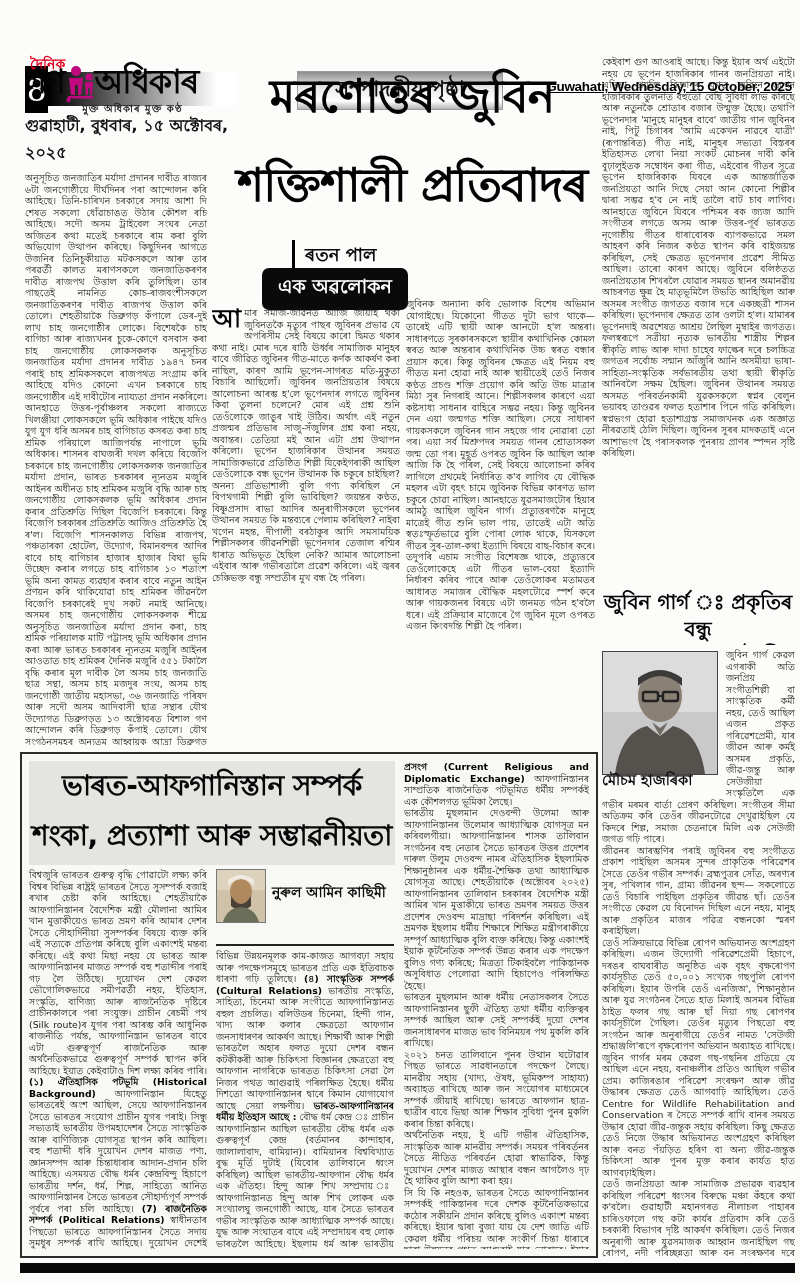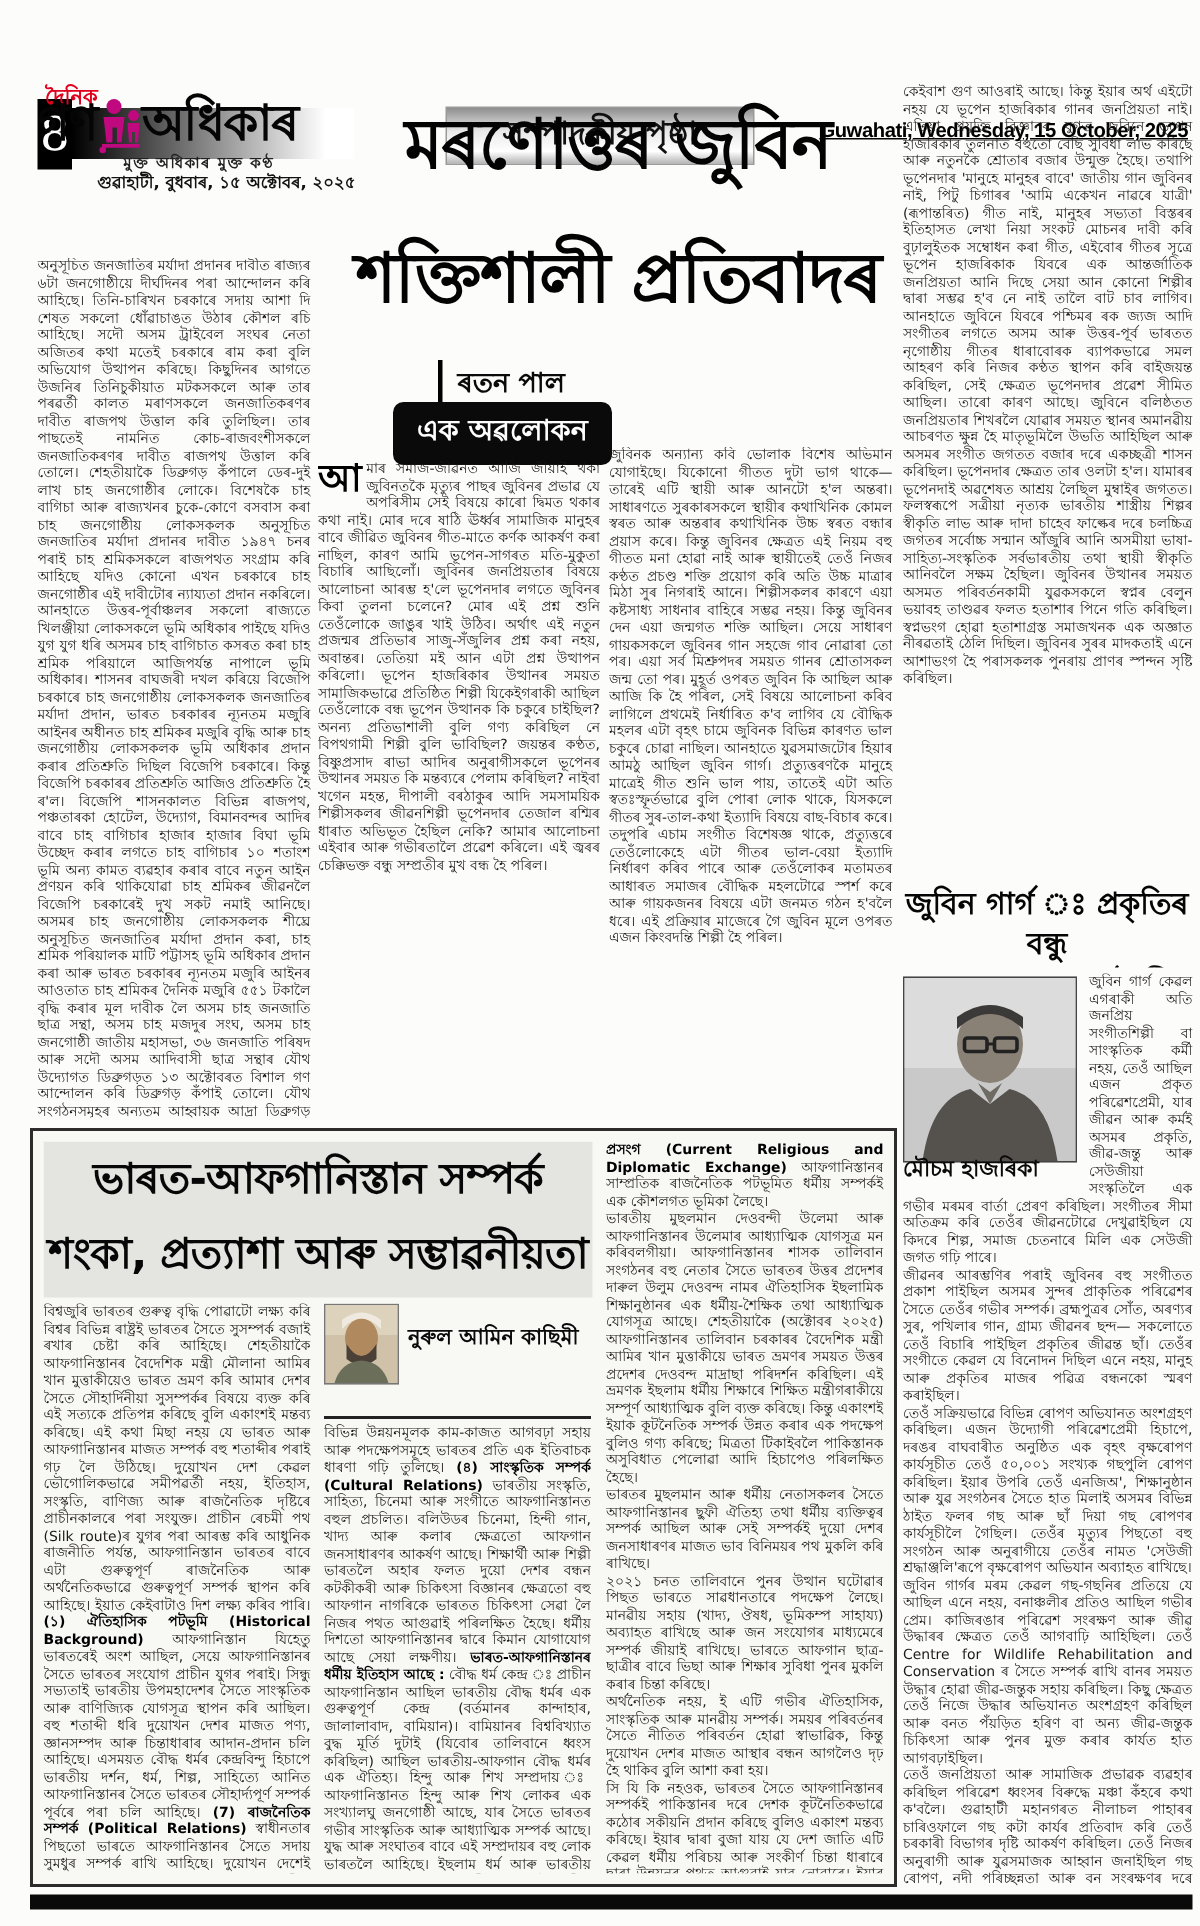--- a/index.html
+++ b/index.html
@@ -23,21 +23,21 @@
   .date-en { left:520px; top:79px; width:272px; text-align:right;
     font-family:"Liberation Sans", sans-serif; font-weight:bold; font-size:13.5px;
     letter-spacing:-0.3px; color:#000;text-decoration:underline; }
 
   
   .mast-daily { left:30px; top:53px; font-size:14px; font-weight:bold; color:#e1001e; }
   .mast-title { left:25px; top:64px; width:212px; height:40px; display:flex; align-items:center;
     font-size:33px; font-weight:800; color:#050505; letter-spacing:-1px; }
   .mast-tagline { left:40px; top:101px; width:185px; text-align:center; font-size:10px;
     font-weight:bold; color:#222; letter-spacing:1px; }
-  .mast-dateline { left:25px; top:113px; width:212px; text-align:right; font-size:11px;
+  .mast-dateline { left:25px; top:113px; width:212px; text-align:left; font-size:16px;
     font-weight:bold; color:#111; }
 
   
   .a1-box { left:25px; top:130px; width:182px; height:36px; border:2px solid #111;
     display:flex; align-items:center; justify-content:center; font-size:21px; font-weight:800; color:#060606; background:#fff; }
   .a1-body { left:25px; top:172px; width:182px; height:573px; }
 
   
   .a2-title { left:210px; top:52px; width:404px; height:182px; text-align:center;
     font-size:46px; line-height:89px; font-weight:800; color:#030303; letter-spacing:-1px; overflow:hidden; }

